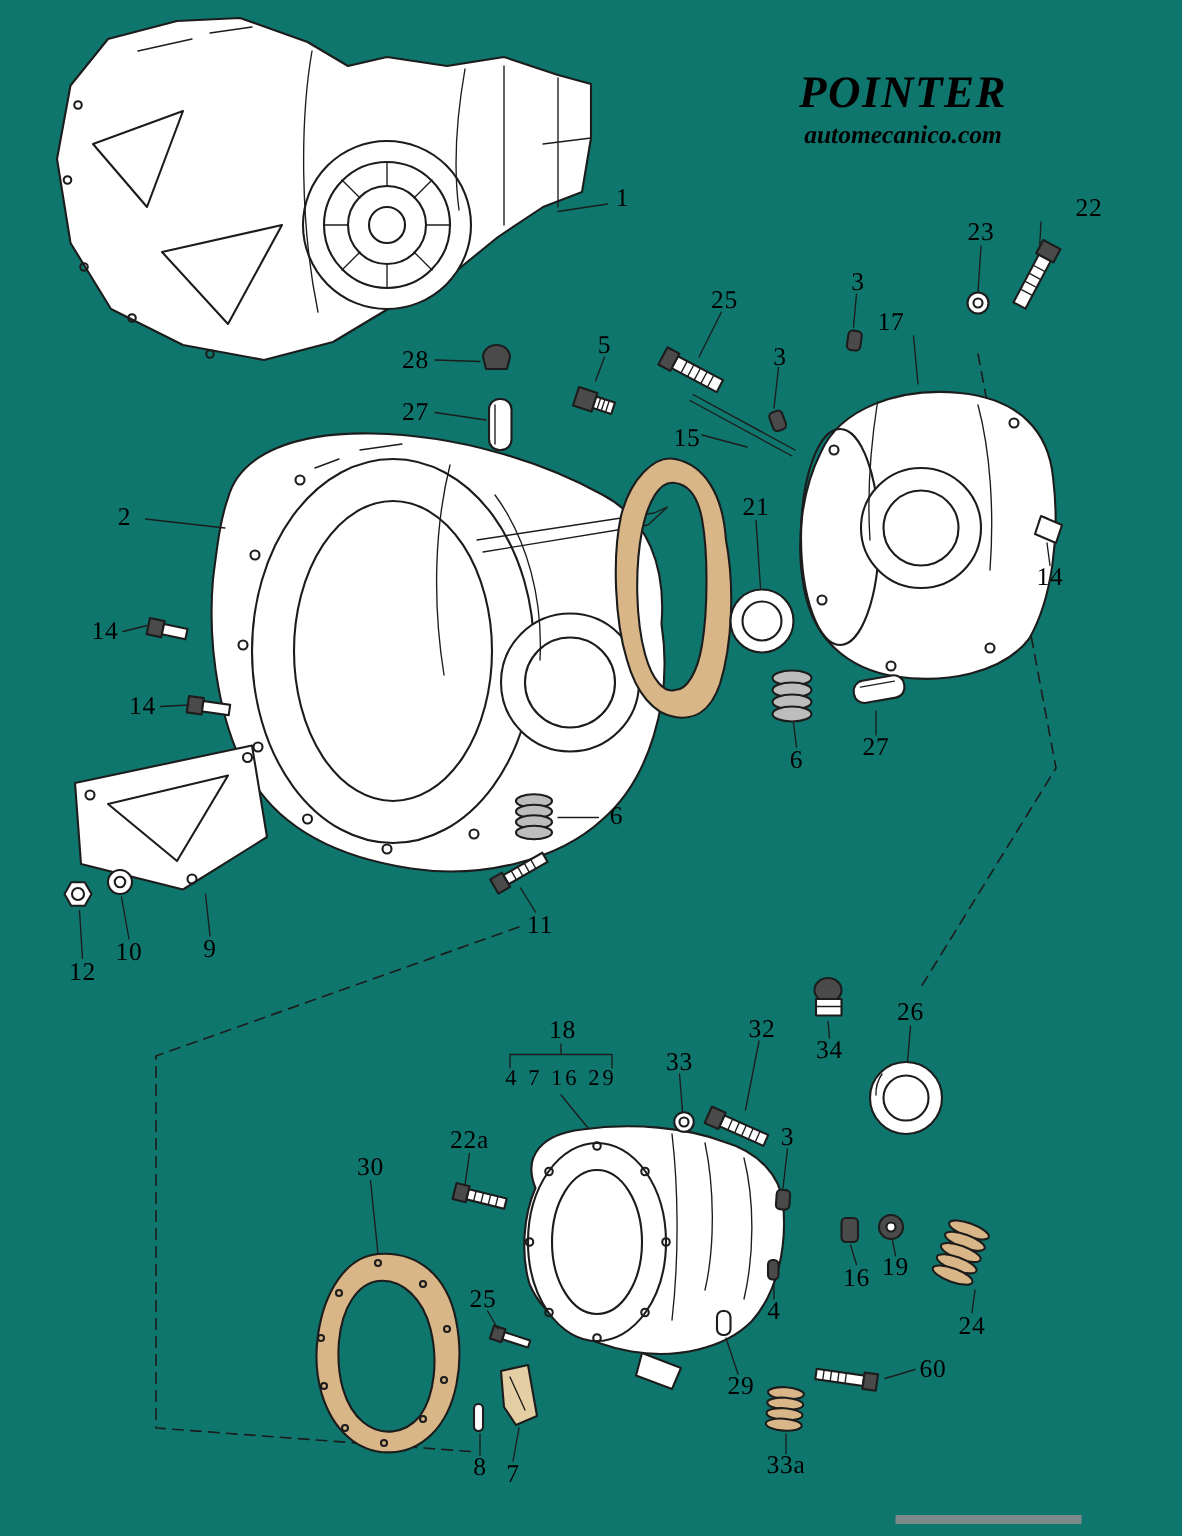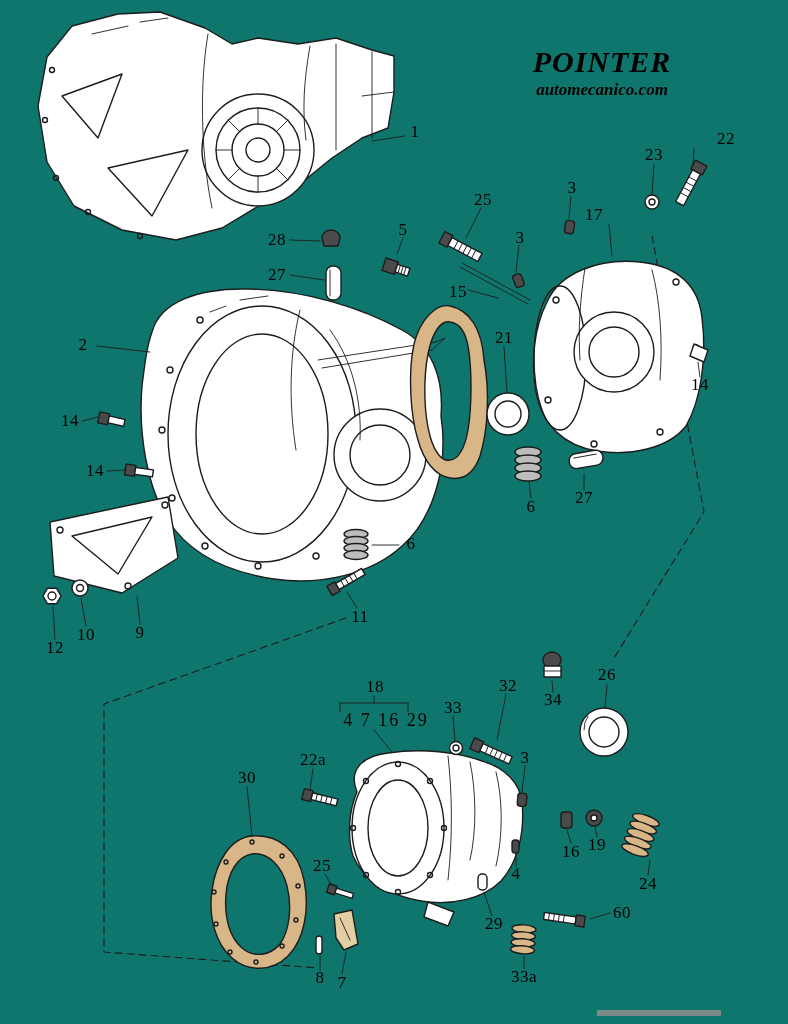--- a/index.html
+++ b/index.html
@@ -17,21 +17,21 @@
   .art .thin{stroke-width:0.9;fill:none;}
   .art .dash{fill:none;stroke-width:1.1;stroke-dasharray:7 5;}
   .art .tan{fill:#d9b687;}
   .art .tan2{fill:#e4cfa5;}
   .art .dark{fill:#4a4a4a;}
   .art .mid{fill:#bdbdbd;}
   .co{
     position:absolute;transform:translate(-50%,-50%);
     font-size:17px;color:#000;white-space:nowrap;letter-spacing:.5px;
   }
-  .co.small{font-size:18px;letter-spacing:2px;margin-left:12px;}
+  .co.small{font-size:15px;letter-spacing:2px;}
   .brand{
     position:absolute;left:522px;top:46px;width:160px;text-align:center;color:#000;
   }
   .brand .t{
     font-style:italic;font-weight:700;font-size:30px;letter-spacing:1px;line-height:1.05;
   }
   .brand .s{
     font-style:italic;font-weight:700;font-size:17px;margin-top:2px;
   }
   .artifact-bar{

